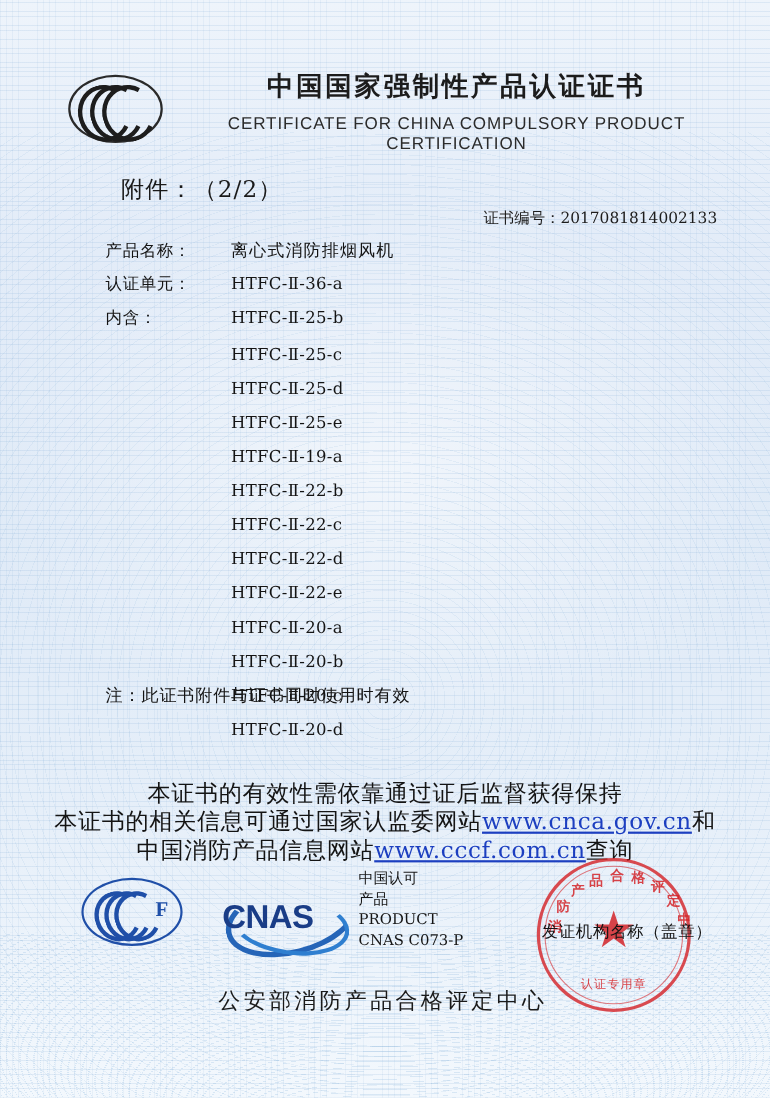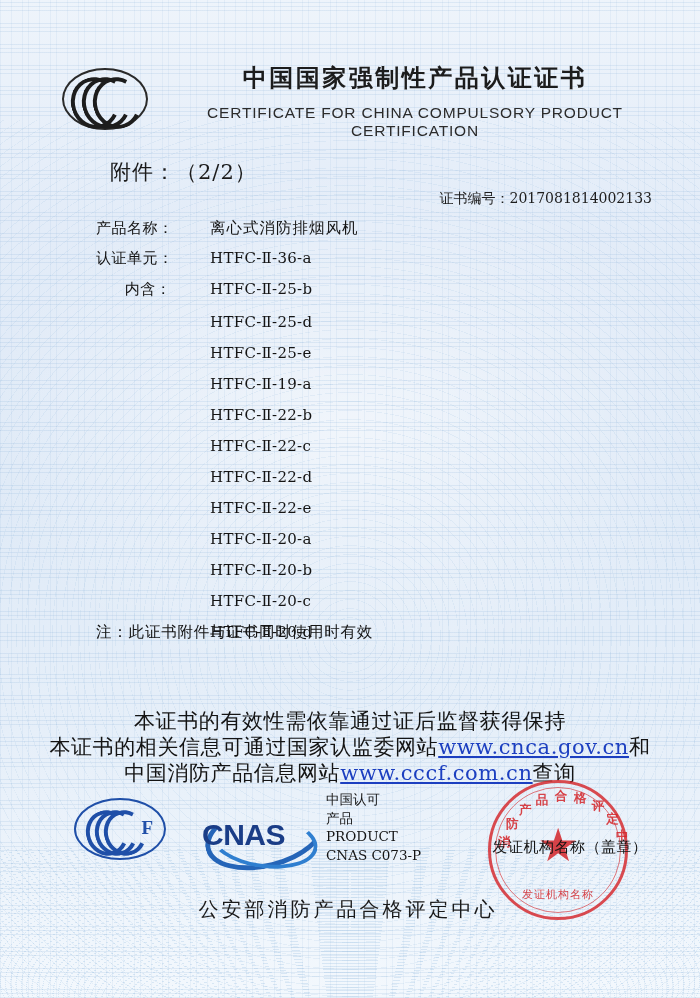--- a/index.html
+++ b/index.html
@@ -138,21 +138,21 @@
     height: 31px;
   }
   .field-label {
     width: 104px;
     font-size: 15px;
     color: #141414;
     font-family: "DejaVu Serif", serif;
     letter-spacing: 0.5px;
   }
   .field-label.indent {
-    text-align: center;
+    text-align: left;
     padding-right: 0;
   }
   .field-value {
     font-size: 15px;
     color: #141414;
     font-family: "DejaVu Serif", serif;
     letter-spacing: 0.3px;
     padding-left: 10px;
   }
   .field-value.cn {
@@ -395,20 +395,21 @@
       </div>
       <div class="field-row">
         <div class="field-label">认证单元：</div>
         <div class="field-value">HTFC-Ⅱ-36-a</div>
       </div>
       <div class="field-row">
         <div class="field-label indent">内含：</div>
         <div class="field-value">HTFC-Ⅱ-25-b</div>
       </div>
       <div class="model-list">
+        <div class="model-row">HTFC-Ⅱ-25-c</div>
         <div class="model-row">HTFC-Ⅱ-25-d</div>
         <div class="model-row">HTFC-Ⅱ-25-e</div>
         <div class="model-row">HTFC-Ⅱ-19-a</div>
         <div class="model-row">HTFC-Ⅱ-22-b</div>
         <div class="model-row">HTFC-Ⅱ-22-c</div>
         <div class="model-row">HTFC-Ⅱ-22-d</div>
         <div class="model-row">HTFC-Ⅱ-22-e</div>
         <div class="model-row">HTFC-Ⅱ-20-a</div>
         <div class="model-row">HTFC-Ⅱ-20-b</div>
         <div class="model-row">HTFC-Ⅱ-20-c</div>
@@ -461,21 +462,21 @@
         <span style="transform: rotate(-57deg) translate(0,-62px) rotate(57deg);">防</span>
         <span style="transform: rotate(-39deg) translate(0,-62px) rotate(39deg);">产</span>
         <span style="transform: rotate(-21deg) translate(0,-62px) rotate(21deg);">品</span>
         <span style="transform: rotate(-3deg) translate(0,-62px) rotate(3deg);">合</span>
         <span style="transform: rotate(15deg) translate(0,-62px) rotate(-15deg);">格</span>
         <span style="transform: rotate(33deg) translate(0,-62px) rotate(-33deg);">评</span>
         <span style="transform: rotate(51deg) translate(0,-62px) rotate(-51deg);">定</span>
         <span style="transform: rotate(69deg) translate(0,-62px) rotate(-69deg);">中</span>
       </div>
       <div class="star">★</div>
-      <div class="bottom-text">发证机构名称</div>
+      <div class="bottom-text">认证专用章</div>
     </div>
 
     <div class="issuer">发证机构名称（盖章）</div>
 
     <div class="footer">公安部消防产品合格评定中心</div>
 
   </div>
 </div>
 
 </body></html>

